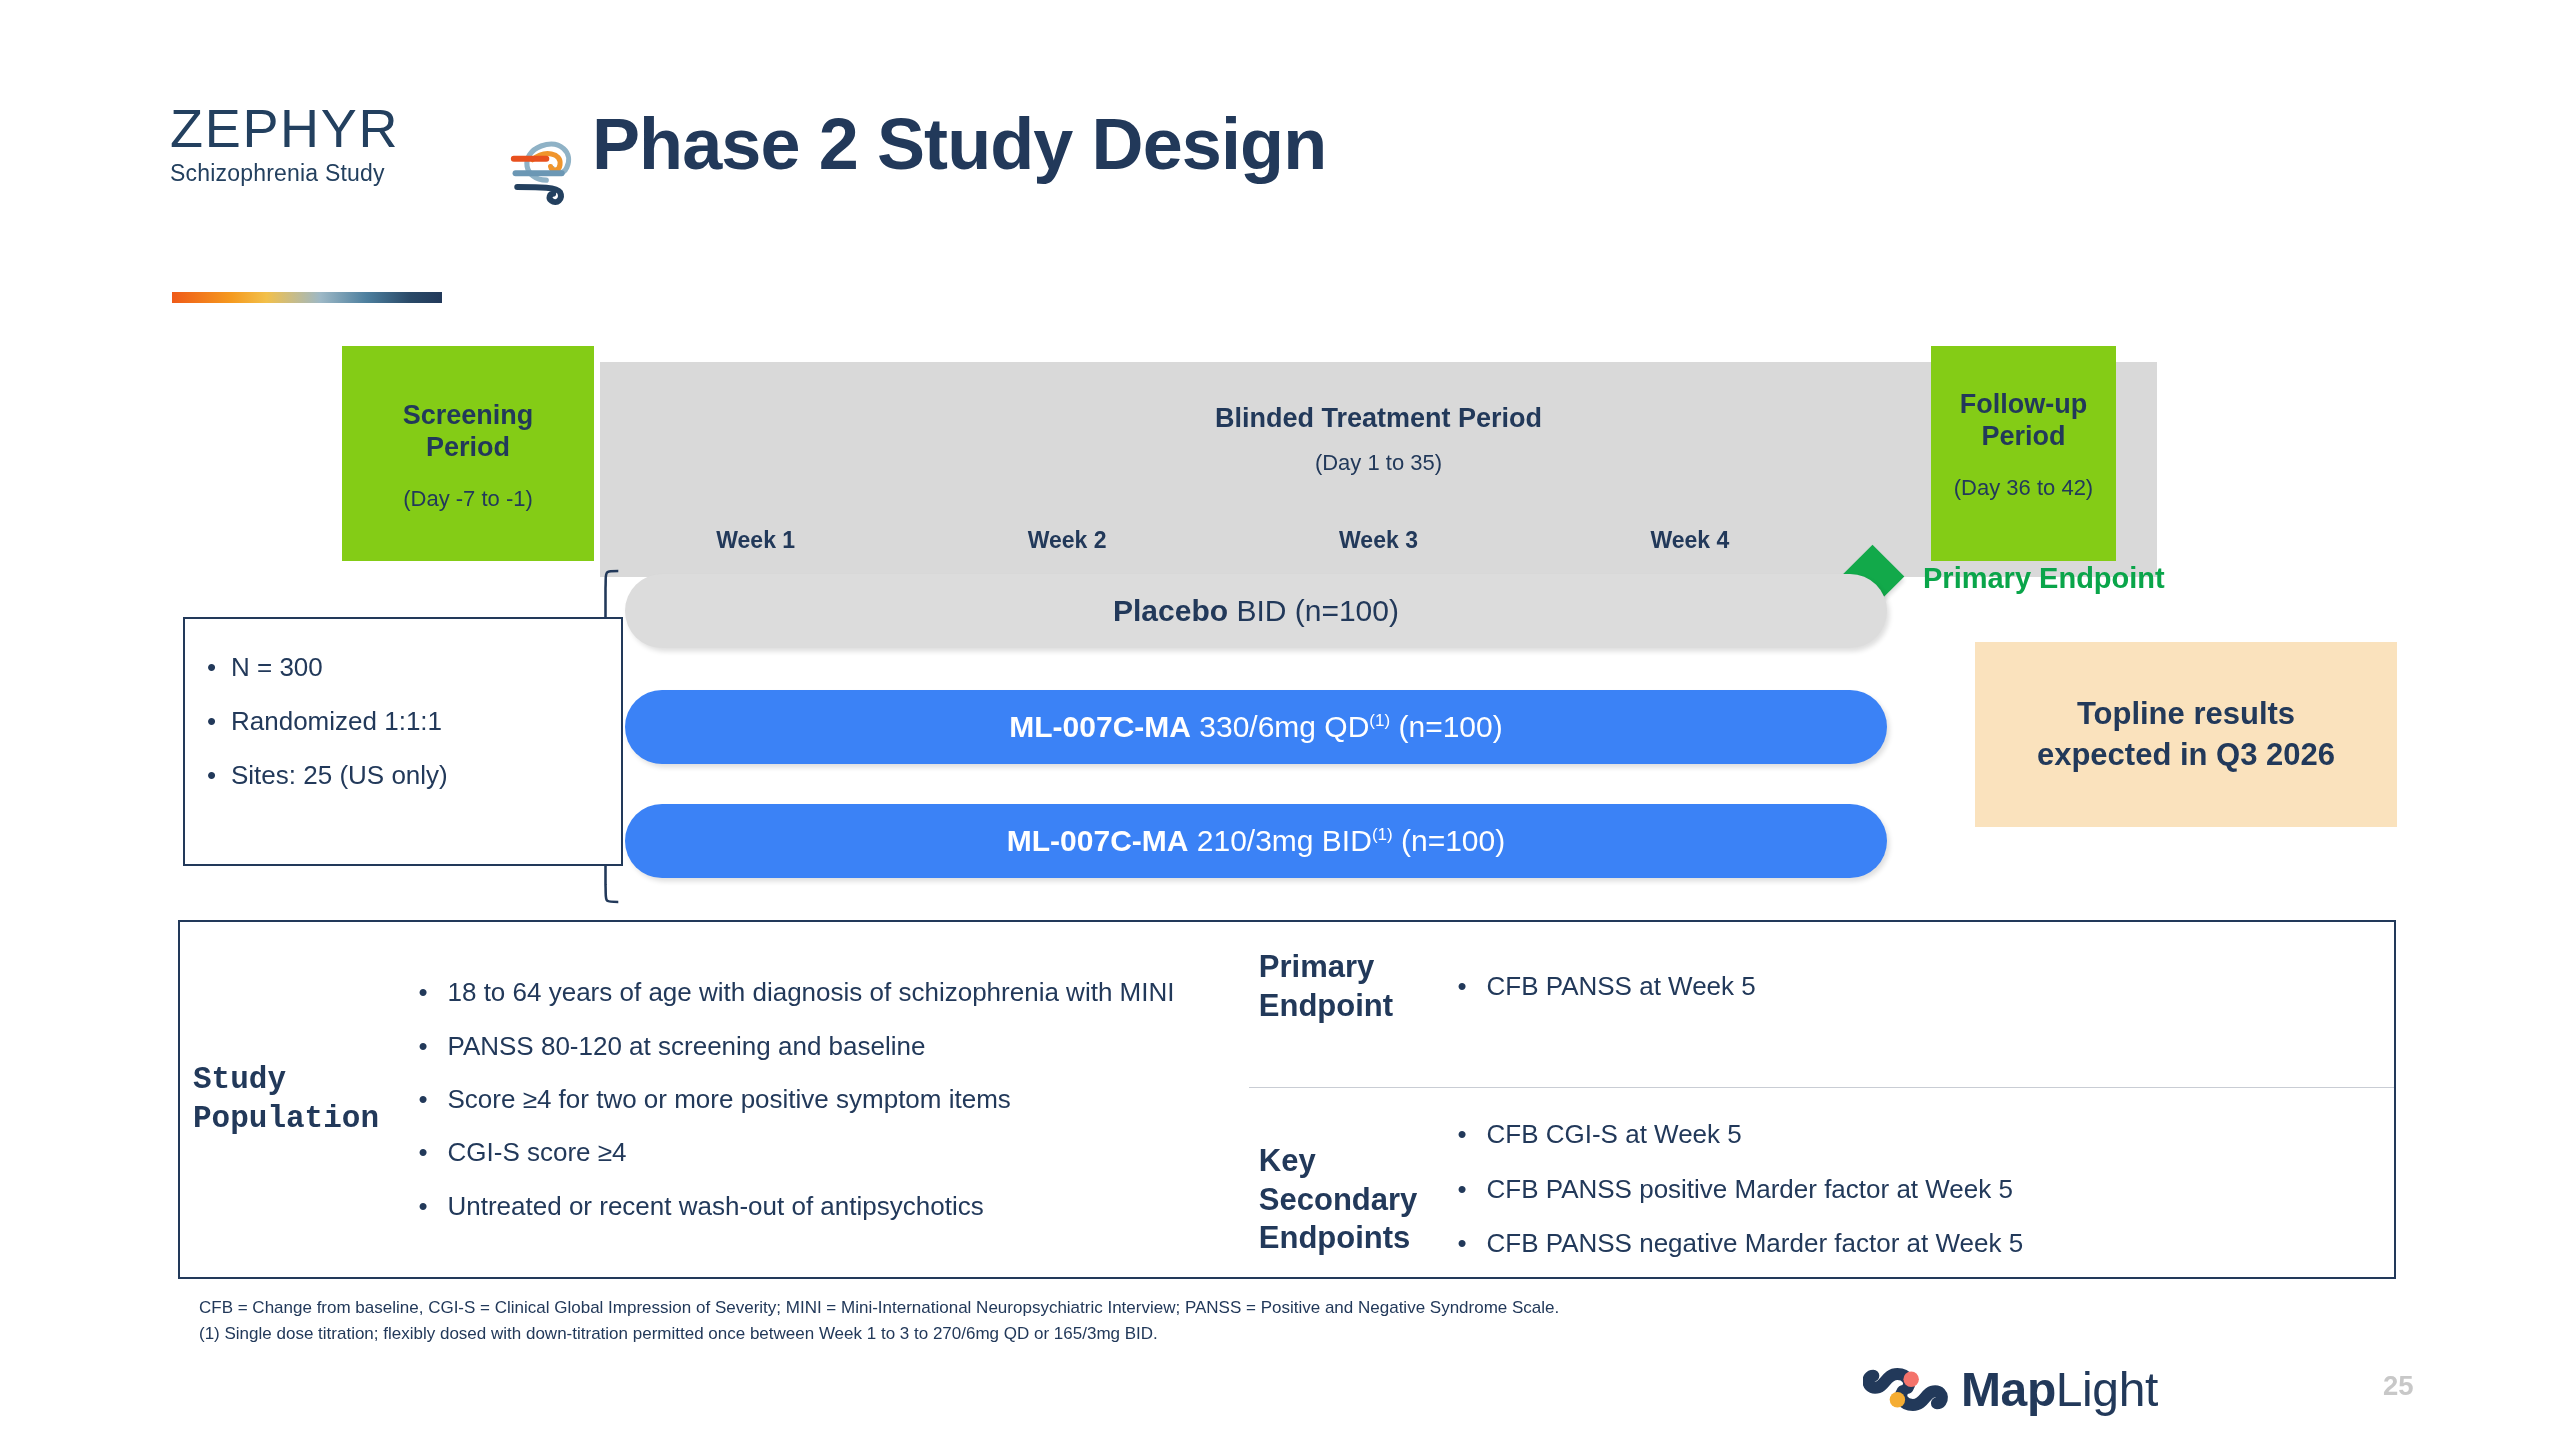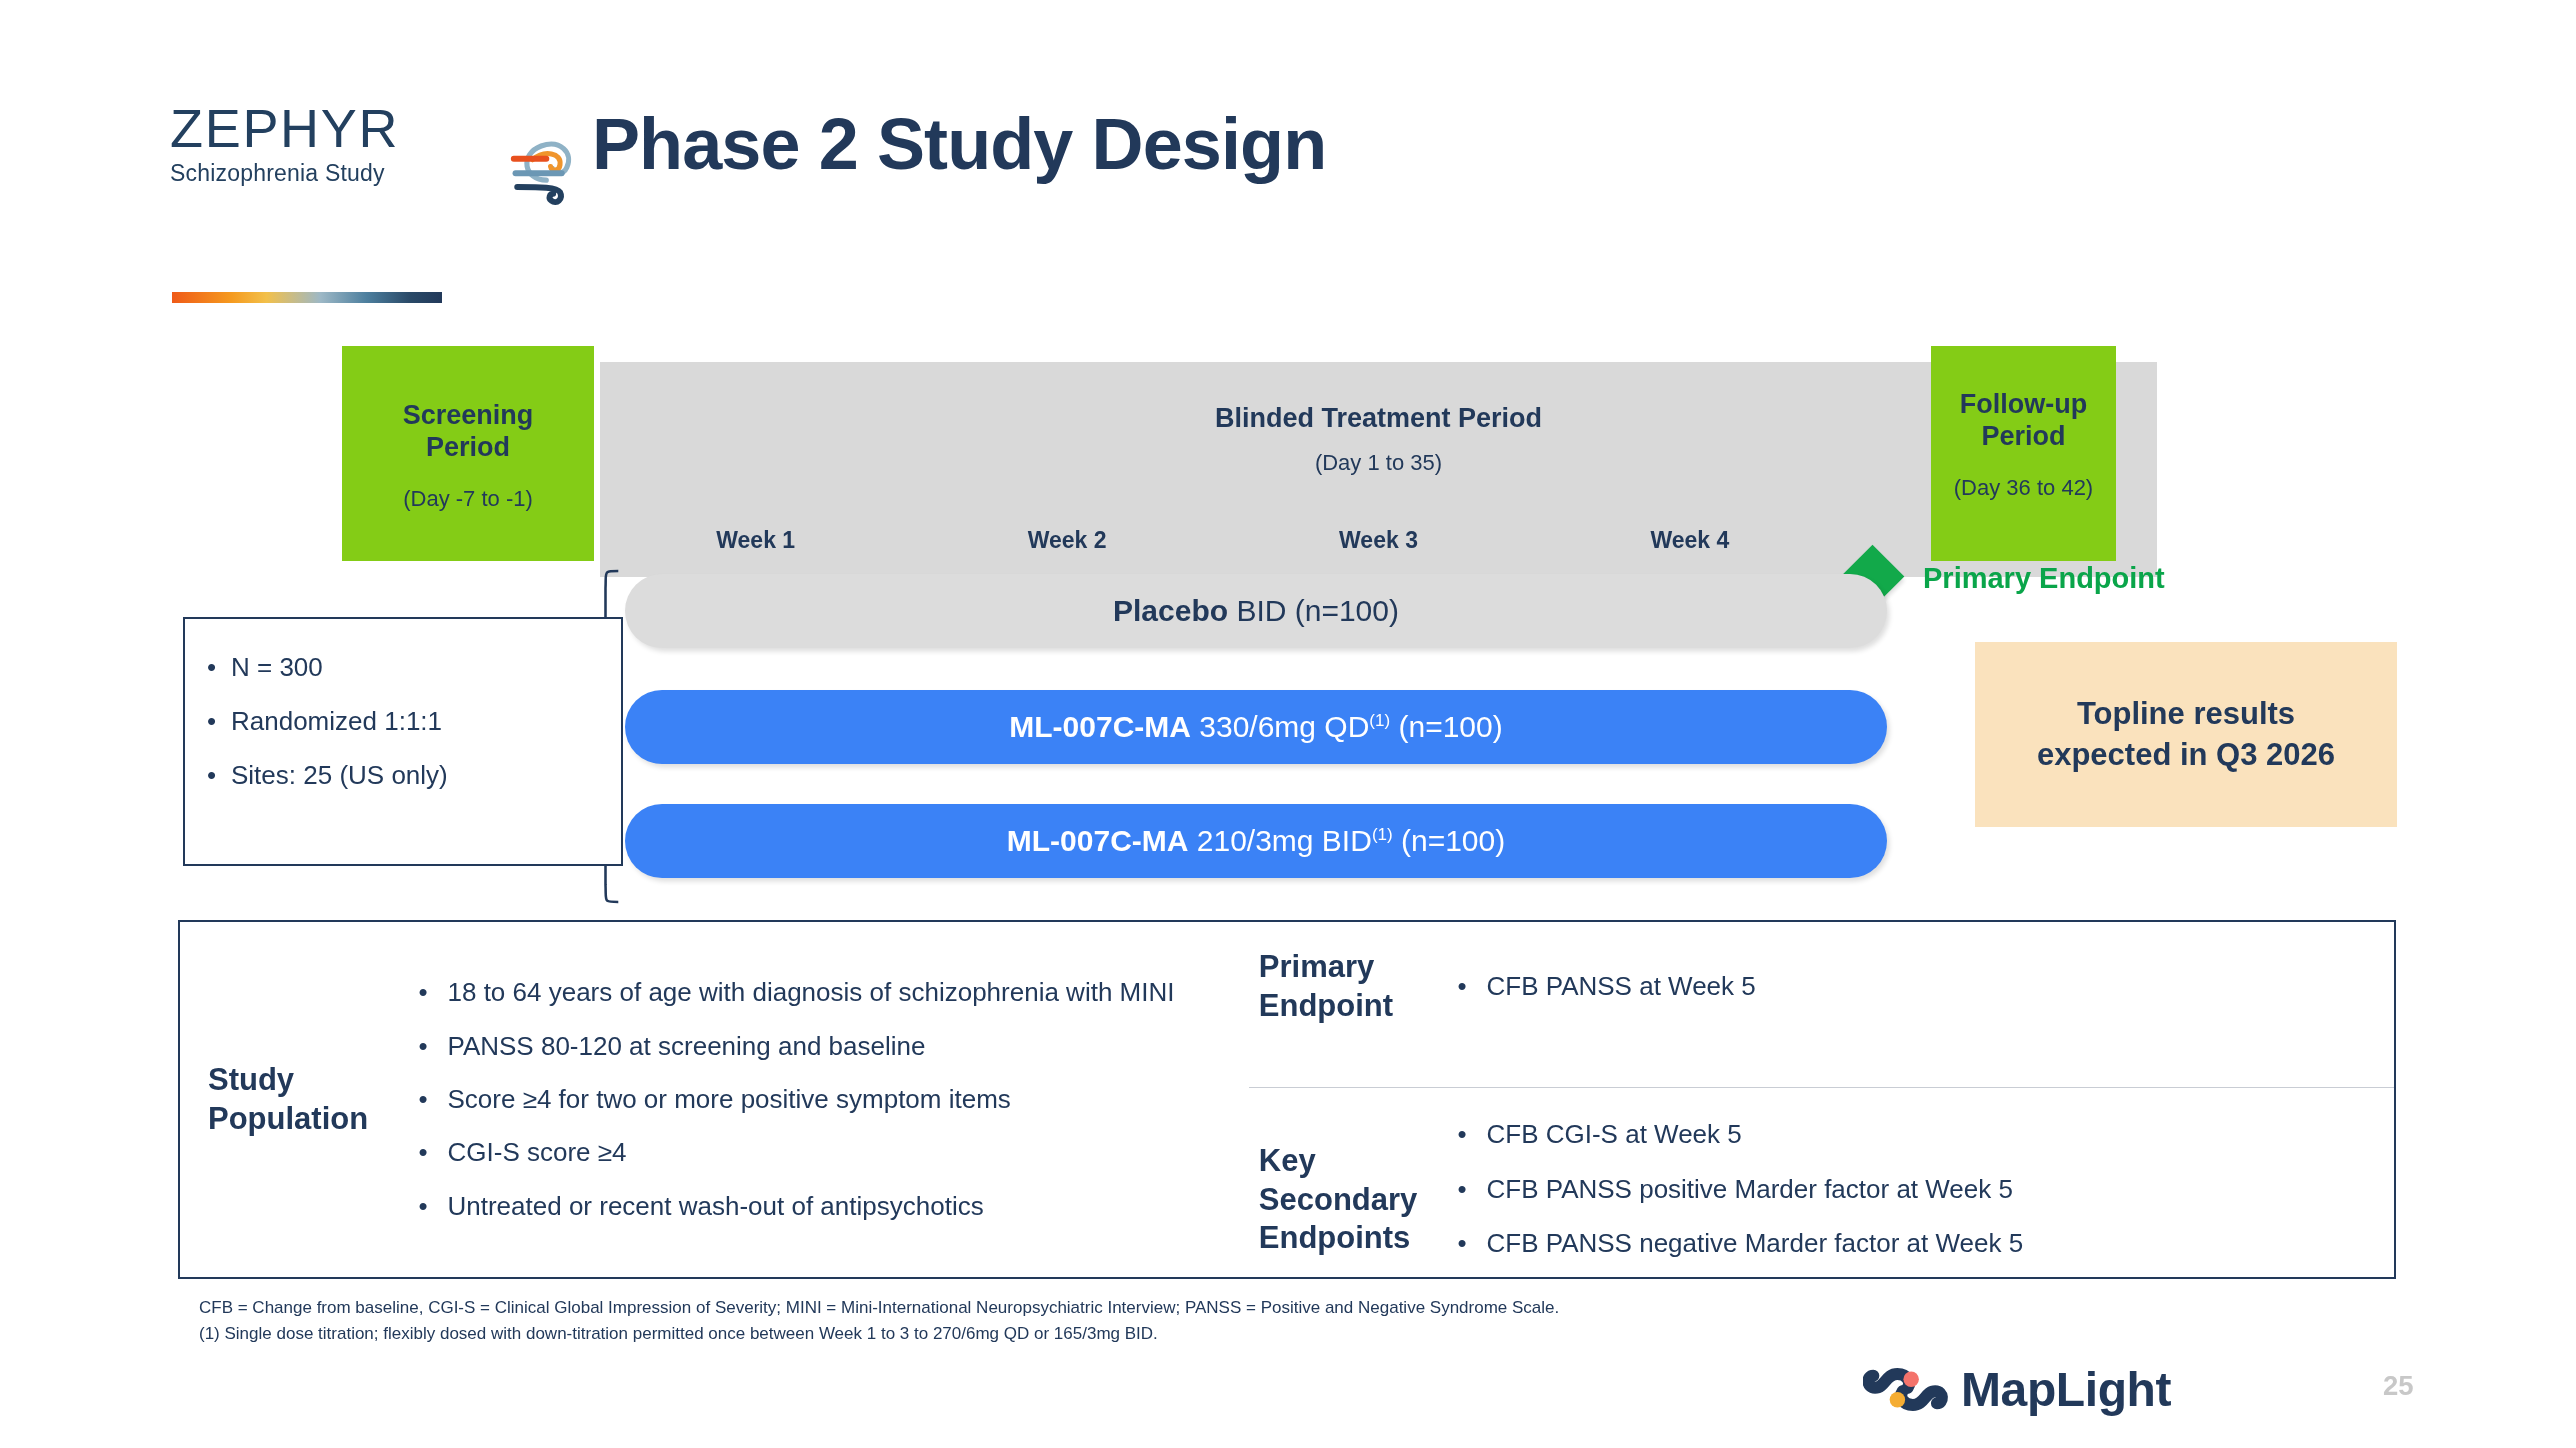--- a/index.html
+++ b/index.html
@@ -154,21 +154,21 @@
   .bt-col { height: 100%; }
   .bt-left  { width: 1069px; display: flex; align-items: center; border-right: 0; }
   .bt-right { width: 1146px; display: flex; flex-direction: column; }
   .bt-right-row { flex: none; display: flex; align-items: center; }
   #er-row-1 { height: 129px; }
   #er-row-2 { height: 225px; border-top: 1.7px solid #c9cdd4; margin-top: 36px; }
 
   .bt-label {
     font-size: 31px; font-weight: bold; color: #22395a; line-height: 1.25;
   }
-  .sp-label { width: 223px; padding-left: 28px; }
+  .sp-label { width: 223px; padding-left: 13px; font-family: Liberation Mono, monospace; }
   .ep-label { width: 185px; padding-left: 10.3px; }
   .ks-label { width: 185px; padding-left: 10.3px; }
 
   .bullets { flex: 1; }
   .bullet {
     display: flex; font-size: 26px; color: #22395a; line-height: 1.26; margin-bottom: 20.6px;
   }
   .bullet:last-child { margin-bottom: 0; }
   .bullet .dot { width: 29px; flex: none; }
   .bullets-sp { padding-left: 15.5px; padding-right: 34px; }
@@ -180,21 +180,21 @@
   #footnotes {
     position: absolute; left: 199px; top: 1295px; width: 1889px;
     font-size: 17px; color: #22395a; line-height: 1.55;
   }
   #footnote-2 { padding-left: 0; }
 
   
   #maplight { position: absolute; left: 1863px; top: 1355px; width: 404px; height: 69px; display: flex; align-items: center; }
   #ml-word { font-size: 48px; color: #22395a; letter-spacing: -0.4px; margin-left: 12px; }
   #ml-word b { font-weight: bold; }
-  #ml-word span.light { font-weight: 700; }
+  #ml-word span.light { font-weight: 400; }
   #page-number {
     position: absolute; left: 2383px; top: 1370px;
     font-size: 27.5px; font-weight: bold; color: #c8c8c8;
   }
 </style>
 </head>
 <body>
 
 <div id="zephyr-logo">
   <div class="zephyr-word">ZEPHYR</div>

